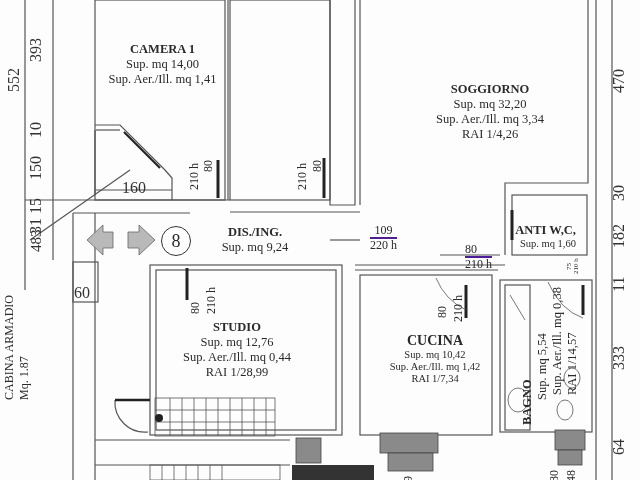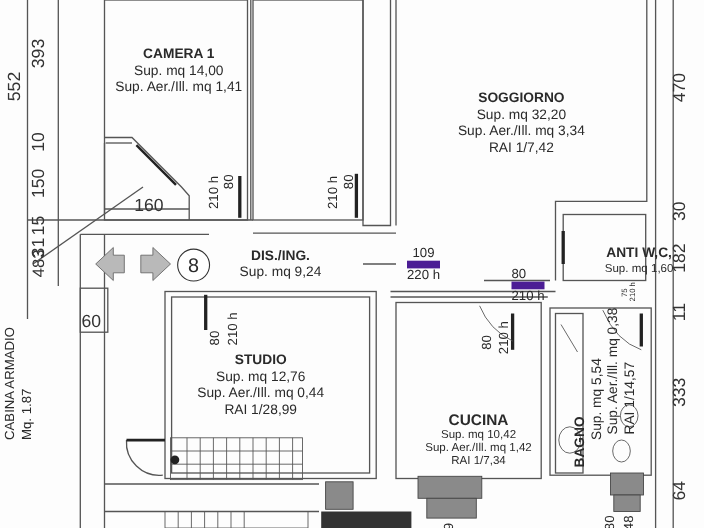--- a/index.html
+++ b/index.html
@@ -1,25 +1,25 @@
 <!DOCTYPE html>
 <html><head>
 <meta charset="utf-8">
 <style>
   html,body{margin:0;padding:0;background:#fff;}
-  #plan{position:relative;width:640px;height:480px;overflow:hidden;background:#fdfdfd;font-family:Liberation Sans, sans-serif;color:#2a2a2a;}
+  #plan{position:relative;width:640px;height:480px;overflow:hidden;background:#fdfdfd;font-family:Liberation Serif, serif;color:#2a2a2a;}
   svg.walls{position:absolute;left:0;top:0;}
   .room{position:absolute;text-align:center;font-size:12.5px;line-height:15px;white-space:nowrap;}
   .room .name{font-weight:bold;font-size:12.5px;}
   .small{font-size:10.5px;line-height:12px;}
   .dim{position:absolute;font-size:13px;line-height:13px;white-space:nowrap;color:#333;}
   .dim.big{font-size:16px;line-height:16px;}
   .rot{transform-origin:0 0;transform:rotate(-90deg);}
   .door{position:absolute;font-size:12px;line-height:13px;white-space:nowrap;}
-  .door .w{display:block;border-bottom:7px solid #4c1d95;}
+  .door .w{display:block;border-bottom:2px solid #4c1d95;}
   .tiny{font-size:7px;line-height:8px;}
   .circle{position:absolute;width:28px;height:28px;border:1.5px solid #333;border-radius:50%;text-align:center;line-height:28px;font-size:18px;background:#fff;}
 </style>
 </head>
 <body>
 
 <div id="plan">
 
   <svg class="walls" width="640" height="480" viewBox="0 0 640 480">
     <g fill="none" stroke="#555" stroke-width="1.2">
@@ -134,45 +134,45 @@
     </g>
   </svg>
 
   <div class="room" style="left:90px;top:42px;width:145px;">
     <div class="name">CAMERA 1</div>
     <div>Sup. mq 14,00</div>
     <div>Sup. Aer./Ill. mq 1,41</div>
   </div>
 
 
-  <div class="room" style="left:404px;top:82px;width:140px;text-align:center;">
+  <div class="room" style="left:420px;top:82px;width:140px;text-align:center;">
     <div class="name">SOGGIORNO</div>
     <div>Sup. mq 32,20</div>
     <div>Sup. Aer./Ill. mq 3,34</div>
-    <div>RAI 1/7,42</div>
+    <div>RAI 1/4,26</div>
   </div>
 
   <div class="room" style="left:210px;top:225px;width:90px;">
     <div class="name">DIS./ING.</div>
     <div>Sup. mq 9,24</div>
   </div>
 
-  <div class="room" style="left:535px;top:223px;width:92px;text-align:center;">
+  <div class="room" style="left:484px;top:223px;width:92px;text-align:right;">
     <div class="name">ANTI W,C,</div>
     <div class="small">Sup. mq 1,60</div>
   </div>
 
   <div class="room" style="left:167px;top:320px;width:140px;">
     <div class="name">STUDIO</div>
     <div>Sup. mq 12,76</div>
     <div>Sup. Aer./Ill. mq 0,44</div>
     <div>RAI 1/28,99</div>
   </div>
 
-  <div class="room" style="left:380px;top:333px;width:110px;margin-top:40px;">
+  <div class="room" style="left:380px;top:333px;width:110px;">
     <div class="name" style="font-size:14px;line-height:16px;">CUCINA</div>
     <div class="small">Sup. mq 10,42</div>
     <div class="small">Sup. Aer./Ill. mq 1,42</div>
     <div class="small">RAI 1/7,34</div>
   </div>
 
   <div class="room rot" style="left:520px;top:425px;width:160px;text-align:left;line-height:15px;">
     <div class="name">BAGNO</div>
     <div style="padding-left:25px;">Sup. mq 5,54</div>
     <div style="padding-left:30px;">Sup. Aer./Ill. mq 0,38</div>

